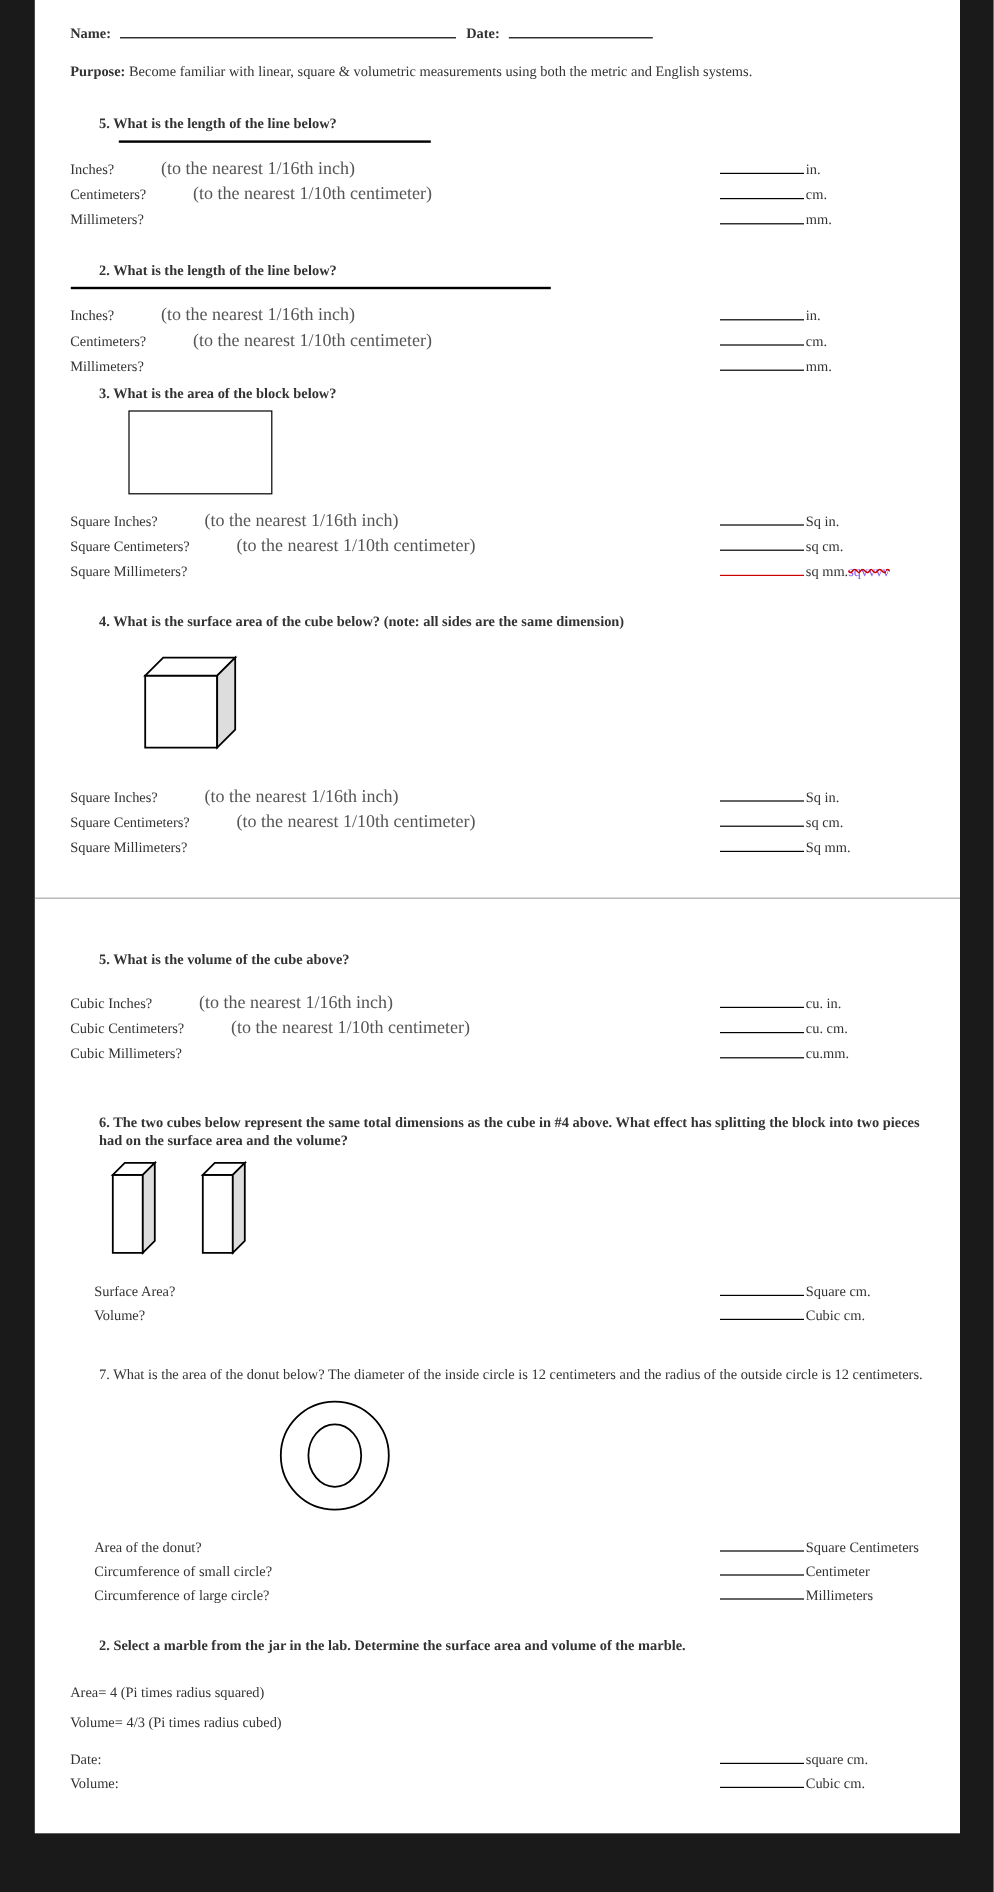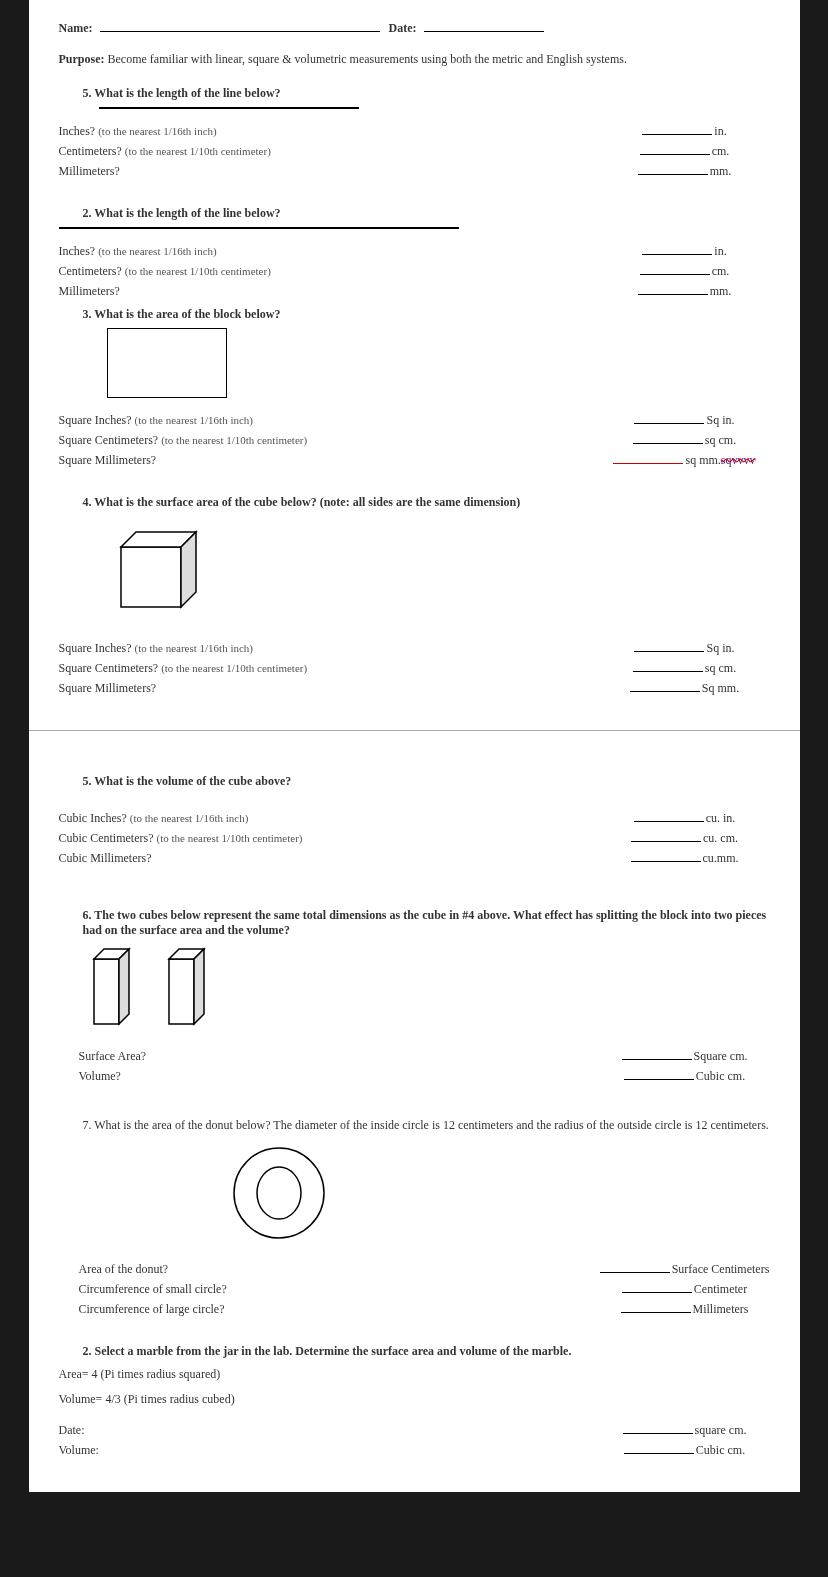--- a/index.html
+++ b/index.html
@@ -32,21 +32,21 @@
 }
 .label-bold {
   font-weight: bold;
 }
 .blank-line {
   display: inline-block;
   border-bottom: 1px solid #000;
   height: 12px;
 }
 .purpose {
-  margin-bottom: 18px;
+  margin-bottom: 28px;
   line-height: 1.5;
 }
 .q-header {
   font-weight: bold;
   margin: 8px 0 6px 24px;
 }
 .q-line-under {
   border-bottom: 2px solid #000;
   width: 260px;
   margin-left: 40px;
@@ -62,58 +62,58 @@
   align-items: baseline;
   margin-bottom: 4px;
 }
 .row .left {
   flex: 1;
 }
 .row .right {
   display: flex;
   align-items: baseline;
   min-width: 170px;
-  justify-content: center;
 }
 .ans-blank {
   display: inline-block;
   border-bottom: 1px solid #000;
   width: 70px;
   height: 12px;
 }
 .unit {
   margin-left: 2px;
 }
 .small {
-  font-size: 11px;
+  font-size: 15px;
   color: #555;
+  margin-left: 36px;
 }
 .block-rect {
   border: 1.5px solid #000;
   width: 120px;
   height: 70px;
   margin: 6px 0 14px 48px;
 }
 .cube {
   margin: 6px 0 14px 52px;
 }
 .two-prisms {
   margin: 6px 0 14px 30px;
   display: flex;
   gap: 20px;
 }
 .donut {
   margin: 10px 0 14px 170px;
 }
 .red-strike {
-  color: #4c1d95;
+  color: #8b5cf6;
   text-decoration: line-through wavy #c00;
 }
 .formula {
-  margin-top: 8px;
+  margin-top: 24px;
   margin-bottom: 10px;
 }
 </style>
 </head>
 <body>
 
 <div class="page-wrap">
 
 <div class="page">
   
@@ -300,21 +300,21 @@
   
   <div style="margin-left:24px">7.   What is the area of the donut below?  The diameter of the inside circle is 12 centimeters and the radius of the outside circle is 12 centimeters.</div>
   <svg class="donut" width="100" height="100">
     <ellipse cx="50" cy="50" rx="45" ry="45" fill="none" stroke="#000" stroke-width="1.5"></ellipse>
     <ellipse cx="50" cy="50" rx="22" ry="26" fill="none" stroke="#000" stroke-width="1.5"></ellipse>
   </svg>
   <div class="row" style="padding-left:20px">
         <div class="left"><span>Area of the donut?</span></div>
         <div class="right">
           <span class="ans-blank"></span>
-          <span class="unit">Surface Centimeters</span>
+          <span class="unit">Square Centimeters</span>
         </div>
       </div>
   <div class="row" style="padding-left:20px">
         <div class="left"><span>Circumference of small circle?</span></div>
         <div class="right">
           <span class="ans-blank"></span>
           <span class="unit">Centimeter</span>
         </div>
       </div>
   <div class="row" style="padding-left:20px">

